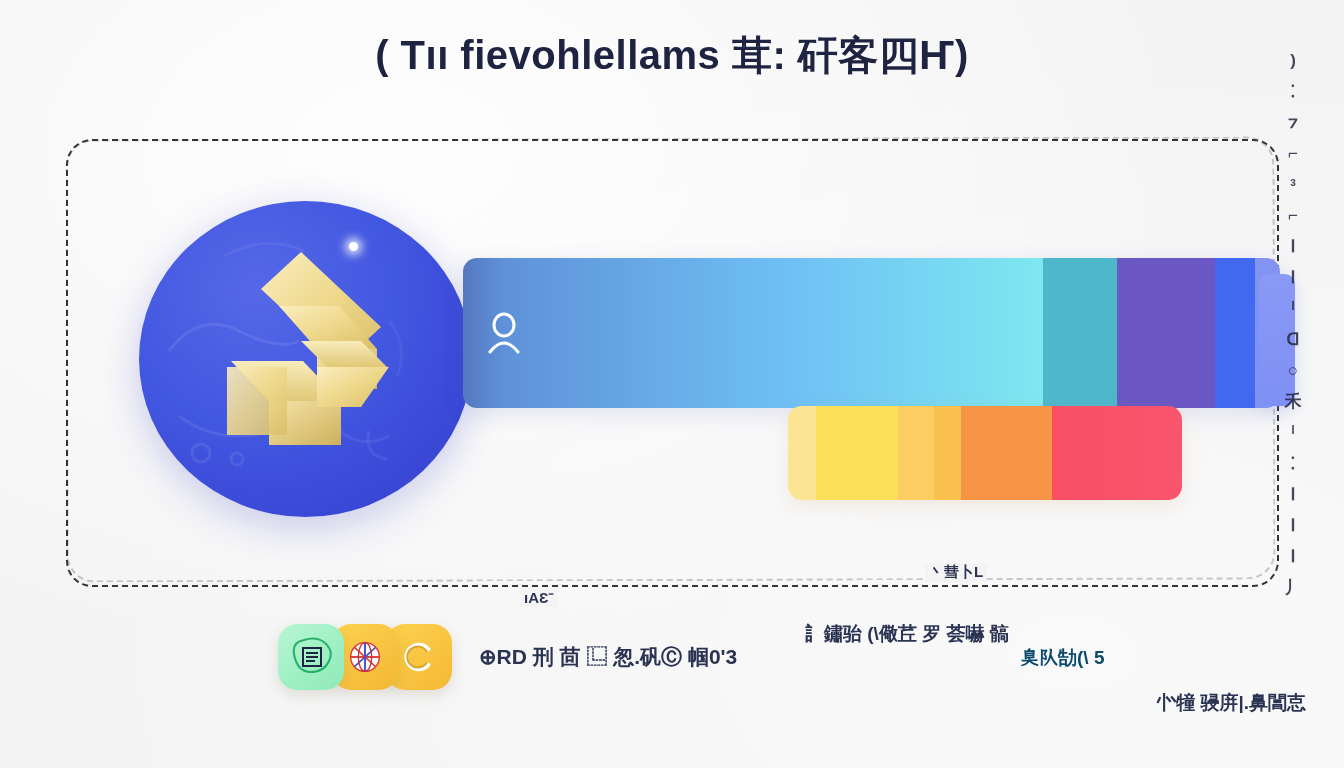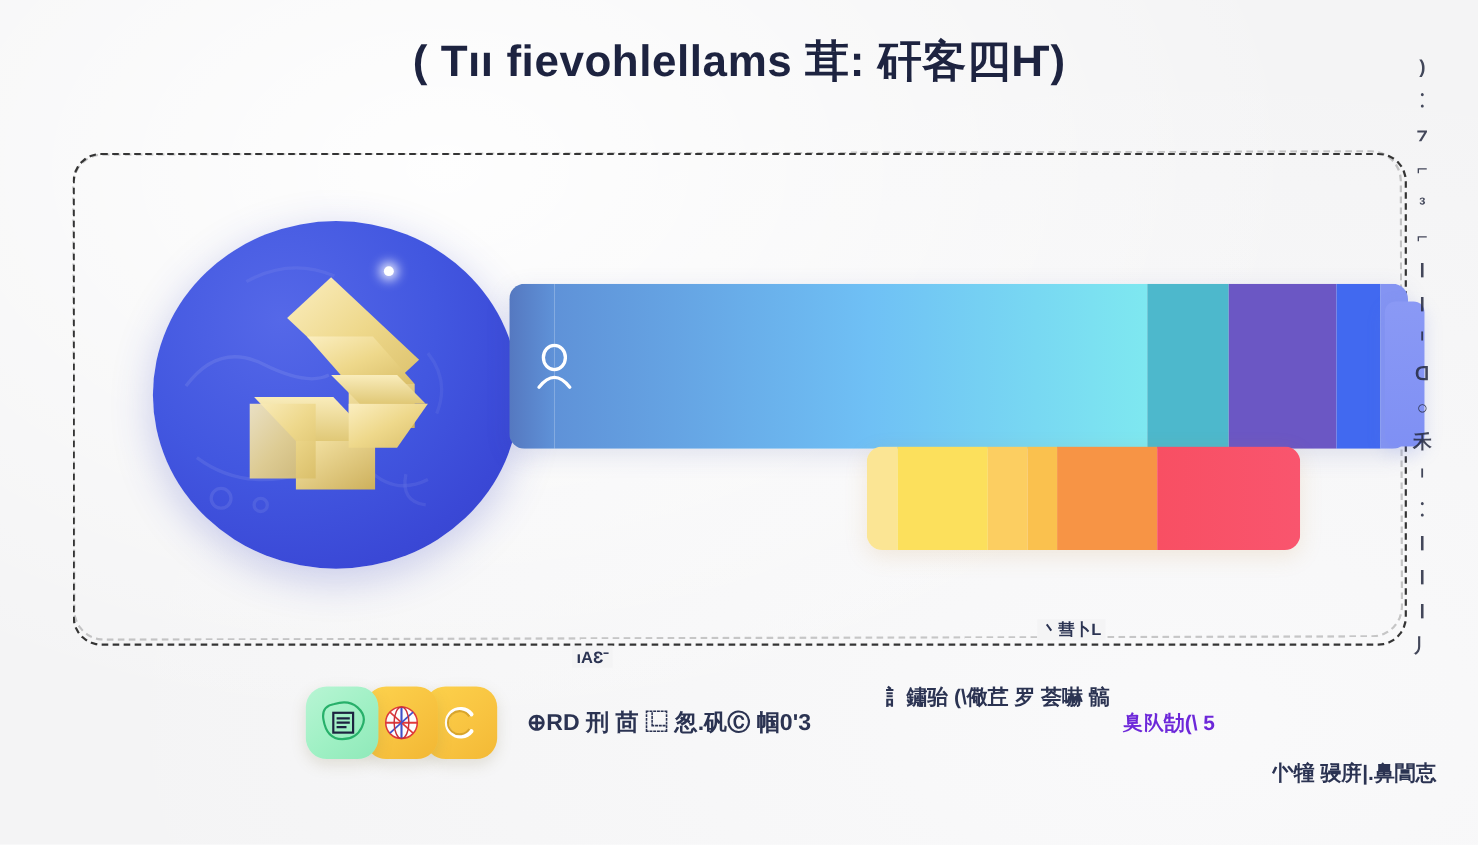--- a/index.html
+++ b/index.html
@@ -188,36 +188,36 @@
     font-weight: 700;
     color: #2b3352;
     white-space: nowrap;
   }
   .caption-c {
     position: absolute;
     left: 1020px;
     top: 645px;
     font-size: 19px;
     font-weight: 700;
-    color: #6d28d9;
+    color: #0c4a6e;
     white-space: nowrap;
   }
 
   
   .frag {
     position: absolute;
     font-size: 15px;
     font-weight: 700;
     color: #2b3352;
     background: #f4f4f5;
     padding: 0 4px;
     white-space: nowrap;
   }
   .frag.f1 { left: 520px; top: 563px; margin-top: 24px; }
-  .frag.f2 { left: 925px; top: 563px; margin-left: 18px; }
+  .frag.f2 { left: 925px; top: 563px; }
 
   
   .vglyphs {
     position: absolute;
     left: 1276px;
     top: 52px;
     width: 34px;
     display: flex;
     flex-direction: column;
     align-items: center;

